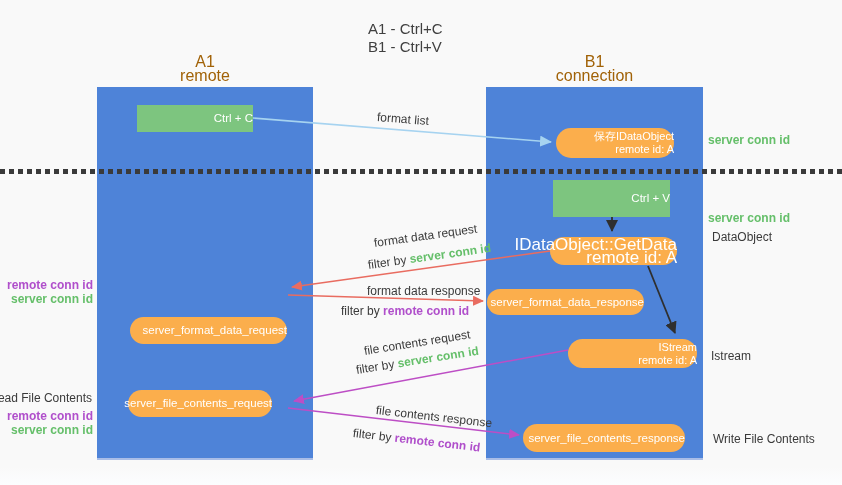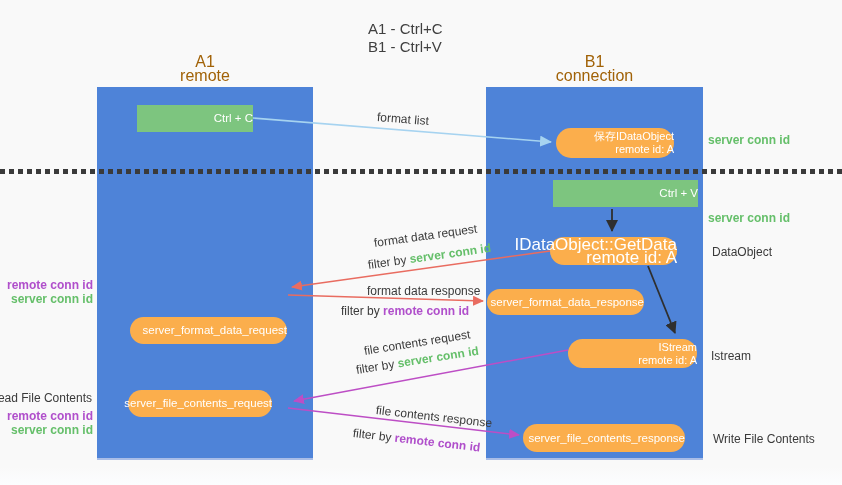--- a/index.html
+++ b/index.html
@@ -85,21 +85,21 @@
 
   <div class="node green" style="left:137px;top:105px;width:116px;height:27px;">
     <div>Ctrl + C</div>
   </div>
 
   <div class="node orange" style="left:556px;top:128px;width:118px;height:30px;font-size:11px;">
     <div>保存IDataObject</div>
     <div>remote id: A</div>
   </div>
 
-  <div class="node green" style="left:553px;top:180px;width:117px;height:27px;padding-left:28px;">
+  <div class="node green" style="left:553px;top:180px;width:117px;height:37px;">
     <div>Ctrl + V</div>
   </div>
 
   <div class="node orange" style="left:550px;top:237px;width:127px;height:28px;font-size:17px;">
     <div>IDataObject::GetData</div>
     <div>remote id: A</div>
   </div>
 
   <div class="node orange" style="left:130px;top:277px;width:157px;height:27px;margin-top:40px;">
     <div>server_format_data_request</div>
@@ -143,21 +143,21 @@
   </div>
 
   <div class="elabel" style="left:376px;top:403px;transform:rotate(6.5deg);">file contents response</div>
   <div class="elabel" style="left:353px;top:426px;transform:rotate(6.5deg);">
     <span>filter by</span>
     <span class="purple-text">remote conn id</span>
   </div>
 
   <div class="slabel green-text" style="left:708px;top:133px;">server conn id</div>
   <div class="slabel green-text" style="left:708px;top:211px;">server conn id</div>
-  <div class="slabel" style="left:712px;top:245px;text-align:center;">DataObject</div>
+  <div class="slabel" style="left:712px;top:230px;text-align:center;">DataObject</div>
   <div class="slabel" style="left:711px;top:349px;">Istream</div>
   <div class="slabel" style="left:713px;top:432px;">Write File Contents</div>
 
   <div class="slabel ra" style="right:749px;top:278px;">
     <div class="purple-text">remote conn id</div>
     <div class="green-text">server conn id</div>
   </div>
   <div class="slabel ra" style="right:750px;top:391px;">Read File Contents</div>
   <div class="slabel ra" style="right:749px;top:409px;">
     <div class="purple-text">remote conn id</div>

